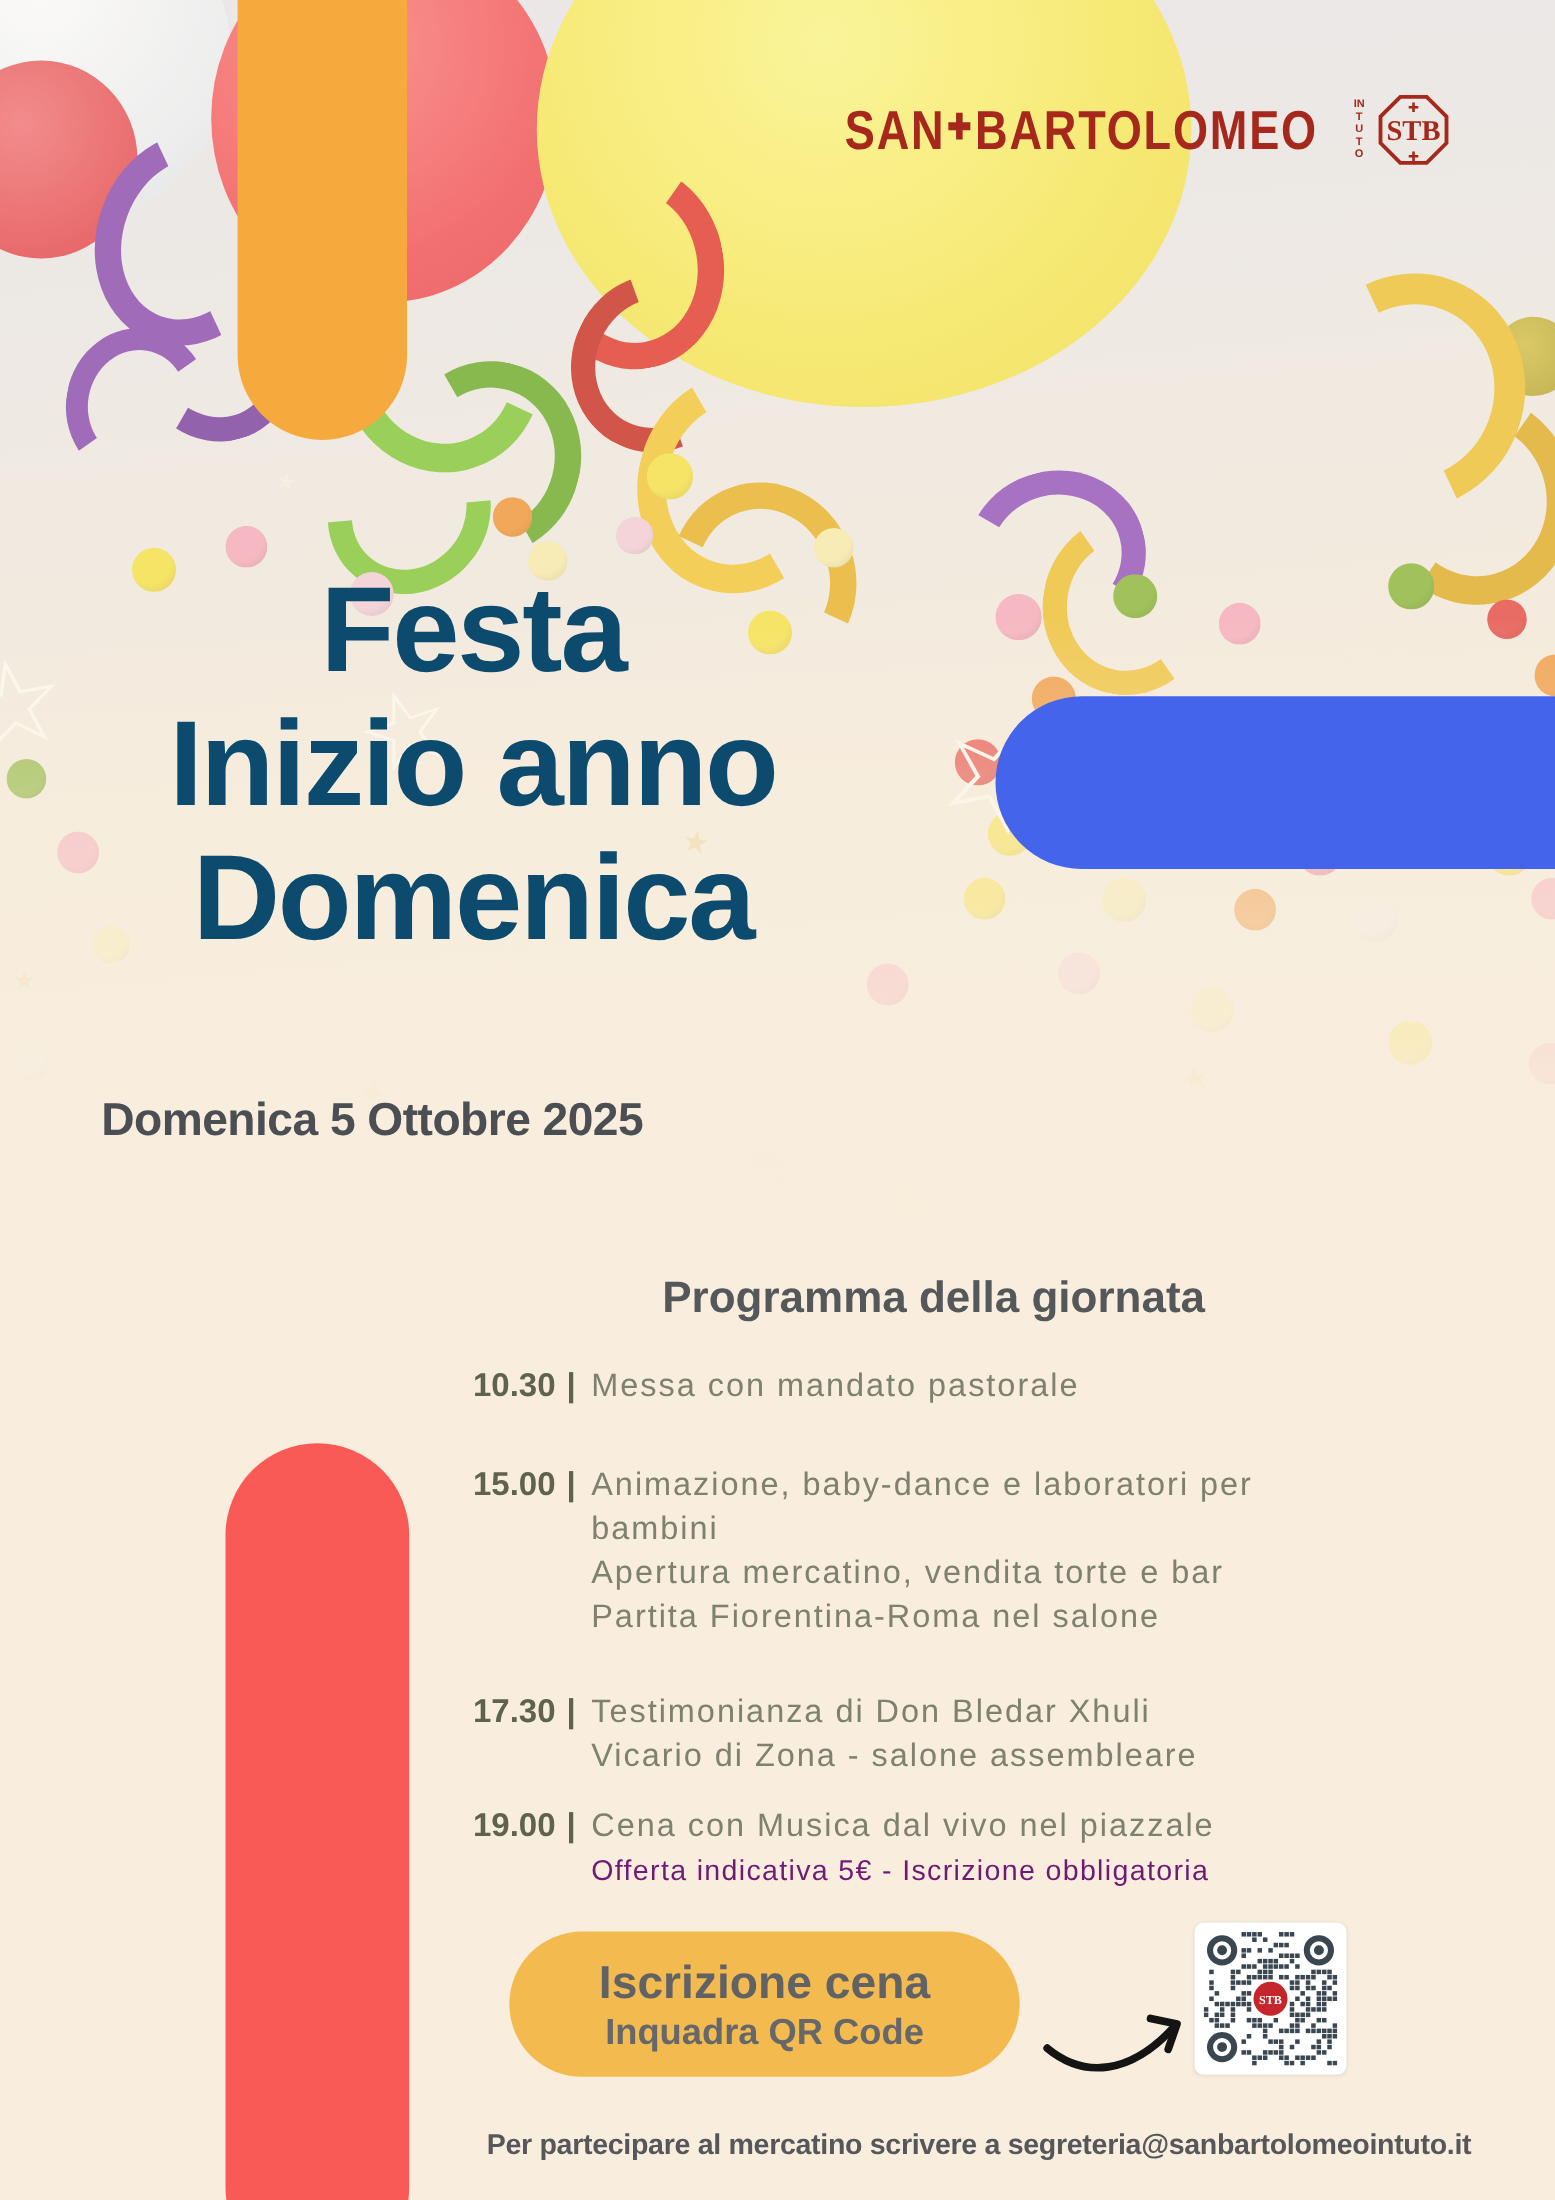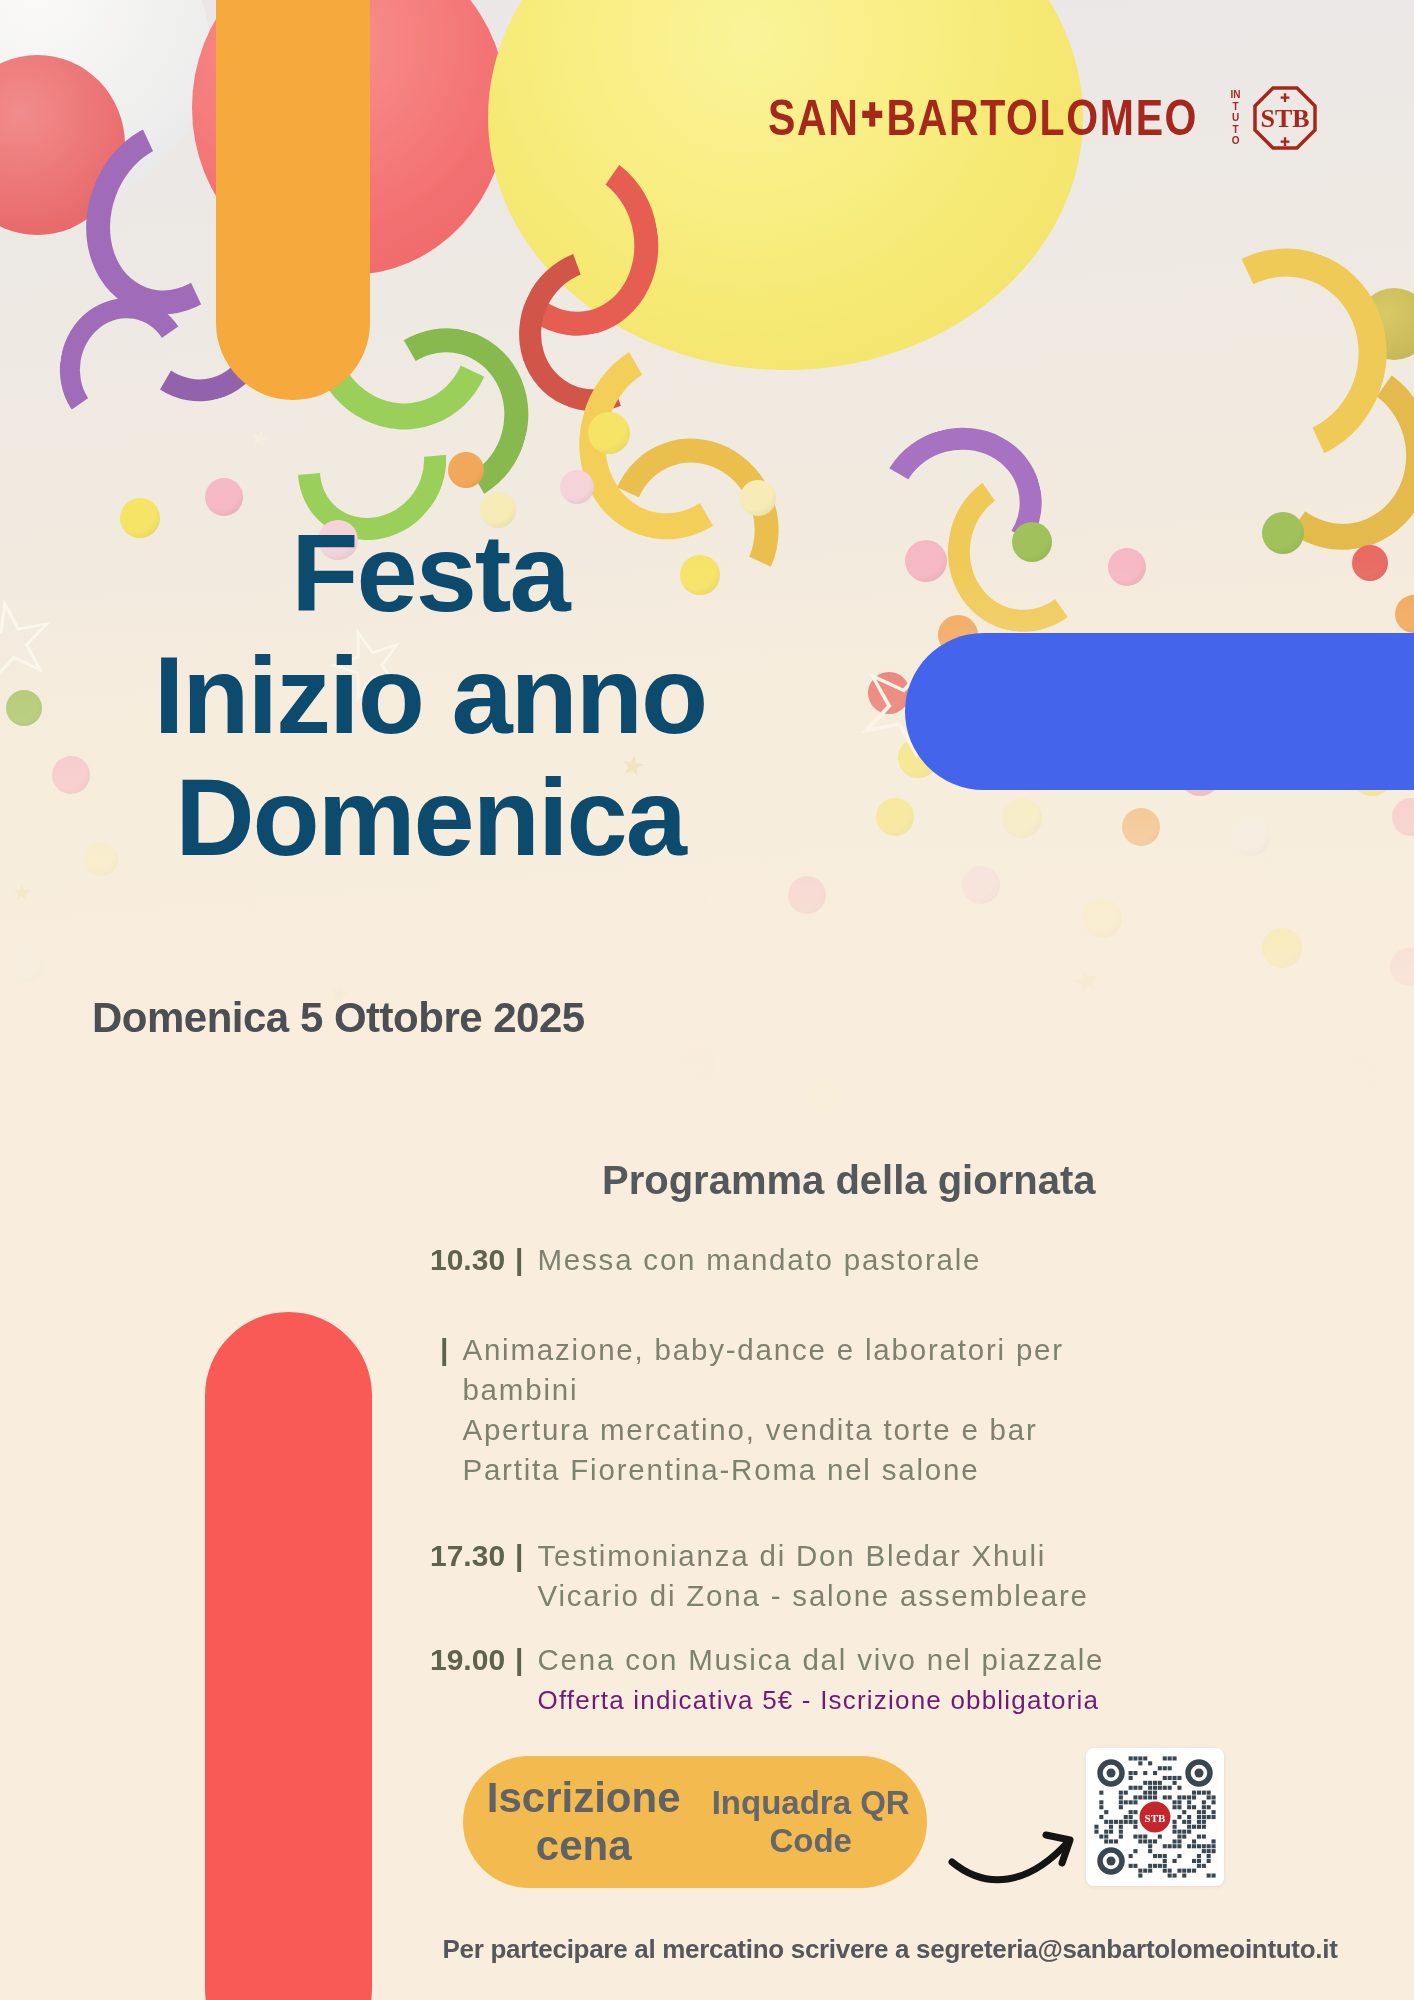--- a/index.html
+++ b/index.html
@@ -53,21 +53,21 @@
   .prog-item{display:flex;margin-bottom:50px;}
   .prog-item:nth-child(2){margin-bottom:46px;}
   .prog-item:nth-child(3){margin-bottom:24px;}
   .prog-time{font-weight:700;font-size:30px;color:#5e624e;white-space:nowrap;line-height:40px;}
   .prog-sep{font-weight:700;font-size:30px;color:#5e624e;margin:0 14px 0 10px;line-height:40px;}
   .prog-lines{font-size:29.5px;letter-spacing:1.8px;color:#7e8070;}
   .prog-lines div{white-space:nowrap;line-height:40px;}
   .prog-note{font-size:26px;letter-spacing:1.2px;line-height:36px;color:#701a75;white-space:nowrap;}
   
   .cta-button{position:absolute;left:463px;top:1756px;width:464px;height:132px;z-index:3;
-    background:#f3bb4f;border-radius:66px;display:flex;align-items:center;justify-content:space-between;gap:2px;border:none;cursor:pointer;}
+    background:#f3bb4f;border-radius:66px;display:flex;flex-direction:column;align-items:center;justify-content:center;gap:2px;border:none;cursor:pointer;}
   .cta-line1{font-weight:800;font-size:42px;color:#606266;font-family:"Liberation Sans",sans-serif;}
   .cta-line2{font-weight:800;font-size:33px;color:#65676b;font-family:"Liberation Sans",sans-serif;}
   .arrow{position:absolute;left:946px;top:1828px;z-index:3;}
   .qr-wrap{position:absolute;left:1086px;top:1748px;width:138px;height:138px;z-index:3;
     background:#fff;border-radius:8px;display:flex;align-items:center;justify-content:center;box-shadow:0 1px 4px rgba(0,0,0,.08);}
   
   .footer-note{position:absolute;left:370px;top:1934px;width:1040px;z-index:3;text-align:center;
     font-weight:700;font-size:26px;letter-spacing:-.3px;color:#56575b;white-space:nowrap;}
 </style>
 </head>
@@ -188,20 +188,21 @@
 
   <section class="program">
     <div class="prog-item">
       <span class="prog-time">10.30</span>
       <span class="prog-sep">|</span>
       <div class="prog-lines">
         <div>Messa con mandato pastorale</div>
       </div>
     </div>
     <div class="prog-item">
+      <span class="prog-time">15.00</span>
       <span class="prog-sep">|</span>
       <div class="prog-lines">
         <div>Animazione, baby-dance e laboratori per</div>
         <div>bambini</div>
         <div>Apertura mercatino, vendita torte e bar</div>
         <div>Partita Fiorentina-Roma nel salone</div>
       </div>
     </div>
     <div class="prog-item">
       <span class="prog-time">17.30</span>

